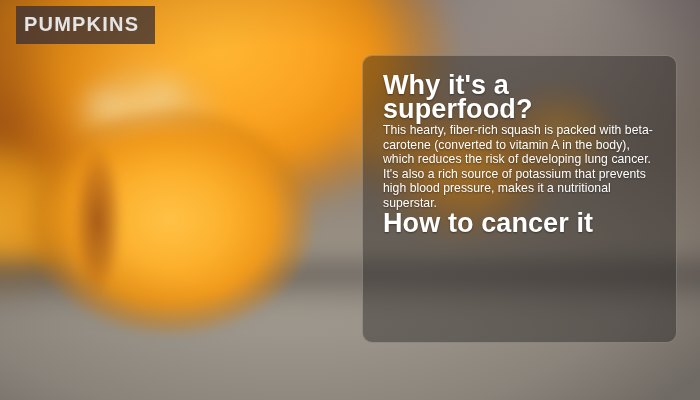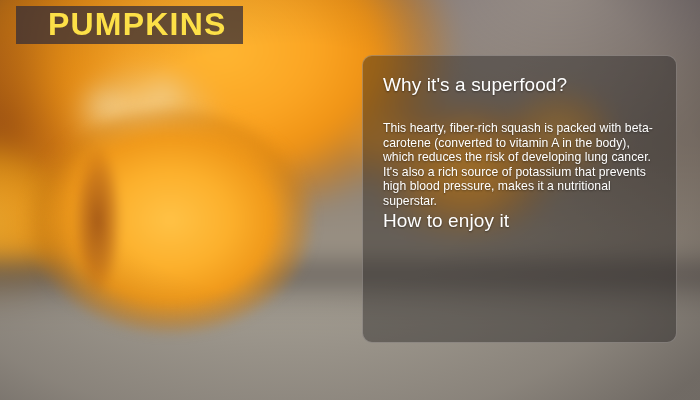--- a/index.html
+++ b/index.html
@@ -96,50 +96,50 @@
   .vignette{
     background:
       radial-gradient(ellipse 520px 330px at 330px 210px, rgba(0,0,0,0) 38%, rgba(36,28,30,.2) 78%, rgba(30,24,26,.38) 100%);
   }
   .blurwrap{filter:blur(11px);position:absolute;inset:-40px;}
   .blurwrap-soft{filter:blur(5px);position:absolute;inset:-40px;}
 
   
   .badge{
     position:absolute;left:16px;top:6px;
-    padding:4px 16px 6px 32px;
+    padding:4px 16px 6px 8px;
     background:rgba(52,44,54,.74);
-    color:#fde047;
-    font-size:32px;font-weight:bold;
+    color:#e5e5e5;
+    font-size:20px;font-weight:bold;
     letter-spacing:1.2px;
     line-height:28px;
     white-space:nowrap;
   }
 
   
   .panel{
     position:absolute;left:362px;top:55px;
     width:315px;height:288px;
     box-sizing:border-box;
     border-radius:10px;
     background:rgba(28,24,26,.40);
     border:1px solid rgba(235,230,225,.30);
     padding:17px 20px 0 20px;
     color:#ffffff;
   }
   .panel h2{
     margin:0;
-    font-size:19px;
-    font-weight:normal;
+    font-size:27px;
+    font-weight:bold;
     line-height:24px;
     letter-spacing:.1px;
     text-shadow:0 1px 2px rgba(0,0,0,.42);
   }
   .panel p{
-    margin:24px 0 0 0;
+    margin:2px 0 0 0;
     font-size:12.2px;
     line-height:14.6px;
     letter-spacing:.05px;
     text-shadow:0 1px 2px rgba(0,0,0,.42);
   }
   .sec2{margin-top:17px;}
 </style>
 </head>
 <body>
 
@@ -167,17 +167,17 @@
     <div class="layer vignette"></div>
   </div>
 
   <div class="badge">PUMPKINS</div>
 
   <div class="panel">
 
     <h2>Why it's a superfood?</h2>
     <p>This hearty, fiber-rich squash is packed with beta-carotene (converted to vitamin A in the body), which reduces the risk of developing lung cancer. It's also a rich source of potassium that prevents high blood pressure, makes it a nutritional superstar.</p>
 
-    <h2 class="sec2">How to enjoy it</h2>
+    <h2 class="sec2">How to cancer it</h2>
 
   </div>
 
 </div>
 
 </body></html>

